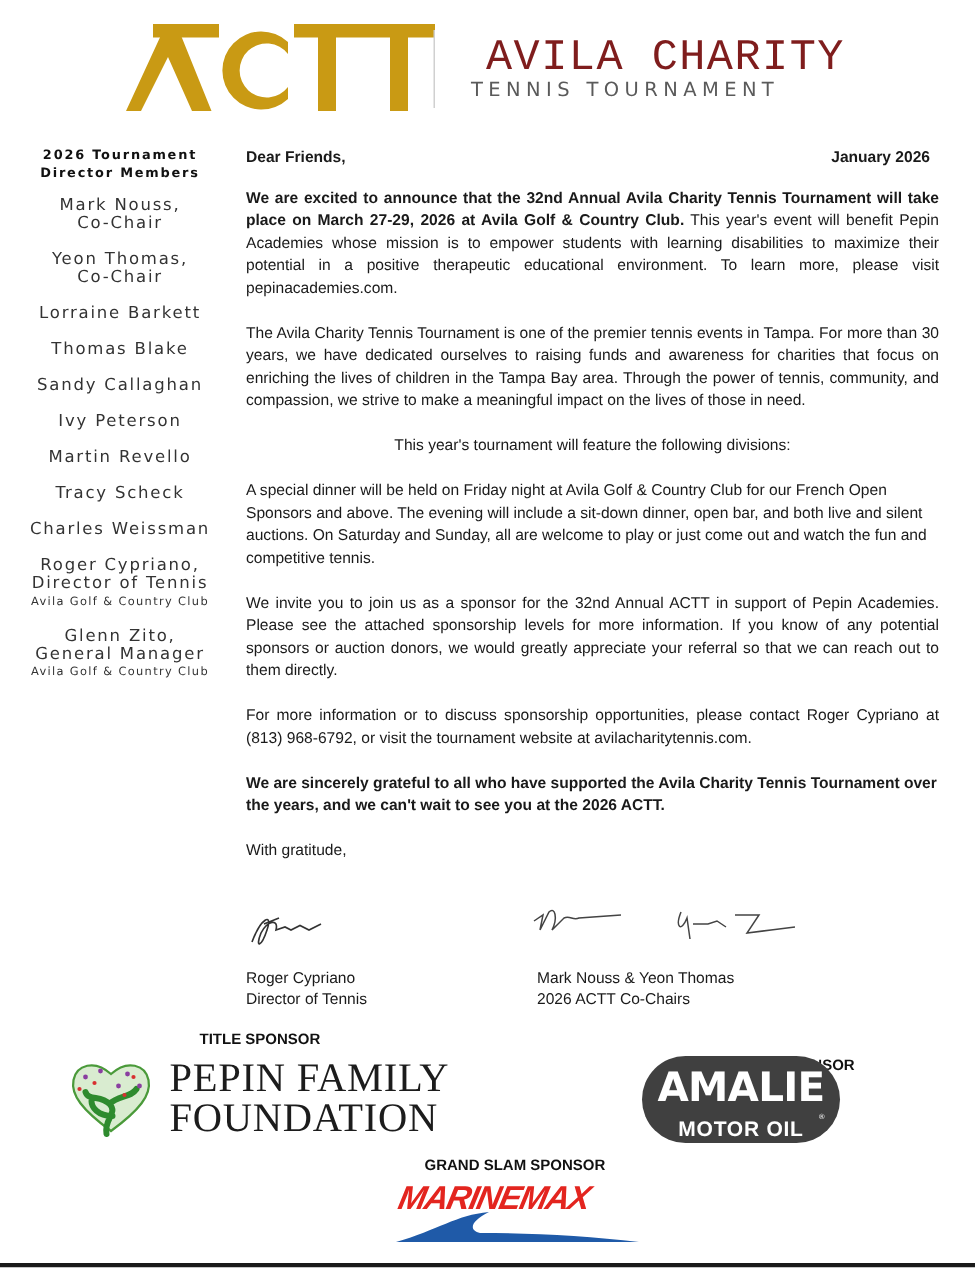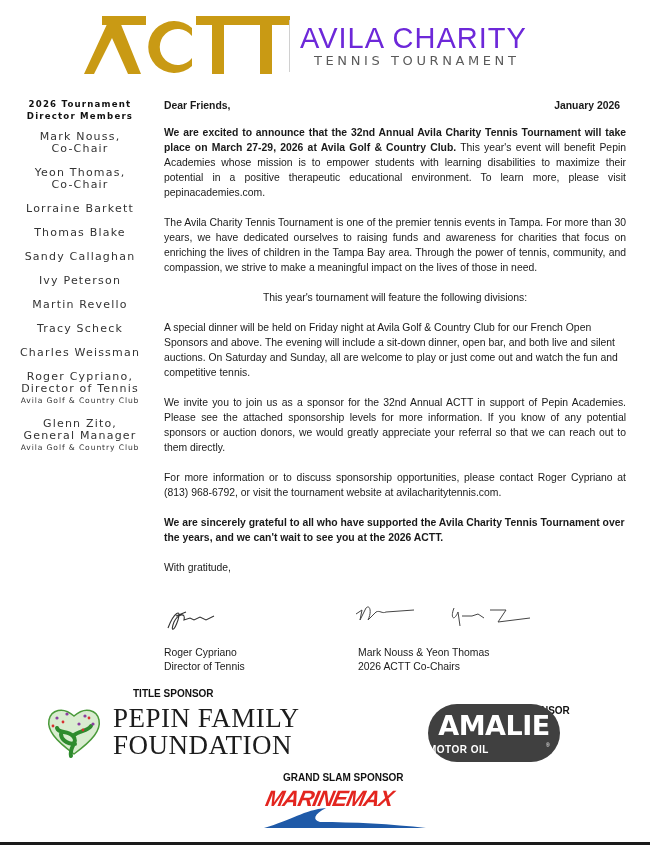--- a/index.html
+++ b/index.html
@@ -3,21 +3,21 @@
 <meta charset="utf-8">
 <style>
   * { box-sizing: border-box; margin: 0; padding: 0; }
   html, body { width: 650px; height: 845px; background: #ffffff; overflow: hidden; }
   body { position: relative; font-family: "Liberation Sans", sans-serif; color: #1a1a1a; }
 
   
   #header { position: absolute; left: 0; top: 0; width: 650px; height: 90px; }
   #actt-logo { position: absolute; left: 84px; top: 16px; width: 206px; height: 58px; }
   #logo-divider { position: absolute; left: 289px; top: 20px; width: 1px; height: 52px; background: #d0d0d0; }
-  #brand-line1 { position: absolute; left: 300px; top: 22px; font-family: Liberation Sans, sans-serif; font-size: 29px; letter-spacing: 1px; color: #6d28d9; white-space: nowrap; }
+  #brand-line1 { position: absolute; left: 324px; top: 22px; font-family: Liberation Mono, monospace; font-size: 29px; letter-spacing: 1px; color: #7f1d1d; white-space: nowrap; }
   #brand-line2 { position: absolute; left: 314px; top: 53px; font-family: "DejaVu Sans", sans-serif; font-size: 13px; letter-spacing: 3.6px; color: #5a5a5a; white-space: nowrap; }
 
   
   #sidebar { position: absolute; left: 4px; top: 98px; width: 152px; text-align: center; font-family: "DejaVu Sans", sans-serif; color: #333; }
   #sidebar-heading { font-size: 8.6px; font-weight: bold; letter-spacing: 1.2px; line-height: 12px; color: #111; margin-bottom: 9px; }
   .member { margin-bottom: 12px; }
   .member .name, .member .role { font-size: 11px; letter-spacing: 1.2px; line-height: 12px; display: block; }
   .member .club { font-size: 7.6px; letter-spacing: 0.9px; line-height: 11px; display: block; }
 
   
@@ -38,21 +38,21 @@
   #title-label { left: 133px; top: 688px; }
   #presenting-label { left: 452px; top: 688px; margin-top: 17px; }
   #grandslam-label { left: 283px; top: 772px; }
 
   #pepin-logo { position: absolute; left: 45px; top: 704px; width: 275px; height: 56px; }
   #pepin-tree { position: absolute; left: 0; top: 0; width: 58px; height: 56px; }
   #pepin-text { position: absolute; left: 68px; top: 1px; font-family: "Liberation Serif", serif; font-size: 27px; line-height: 27px; color: #1c1c1c; letter-spacing: 0.5px; white-space: nowrap; }
 
   #amalie-logo { position: absolute; left: 428px; top: 704px; width: 132px; height: 58px; border-radius: 29px; background: #404040; }
   #amalie-word { position: absolute; left: 0; width: 132px; top: 6px; text-align: center; font-family: "DejaVu Sans", sans-serif; font-weight: bold; font-size: 27px; color: #fff; letter-spacing: -0.5px; }
-  #amalie-sub { position: absolute; left: 0; width: 132px; top: 40px; text-align: left; font-family: "Liberation Sans", sans-serif; font-weight: bold; font-size: 10px; color: #fff; letter-spacing: 0.5px; }
+  #amalie-sub { position: absolute; left: 0; width: 132px; top: 40px; text-align: center; font-family: "Liberation Sans", sans-serif; font-weight: bold; font-size: 14px; color: #fff; letter-spacing: 0.5px; }
   #amalie-reg { position: absolute; left: 118px; top: 38px; font-size: 5px; color: #fff; }
 
   #marinemax-logo { position: absolute; left: 262px; top: 786px; width: 170px; height: 44px; }
   #marinemax-word { position: absolute; left: 4px; top: 0; font-family: "Liberation Sans", sans-serif; font-weight: bold; font-style: italic; font-size: 22px; color: #e3251f; letter-spacing: -1px; transform: skewX(-12deg); white-space: nowrap; }
   #marinemax-wave { position: absolute; left: 0; top: 20px; width: 170px; height: 24px; }
 
   #bottom-bar { position: absolute; left: 0; top: 842px; width: 650px; height: 3px; background: #1a1a1a; }
 </style>
 </head>
 <body>

